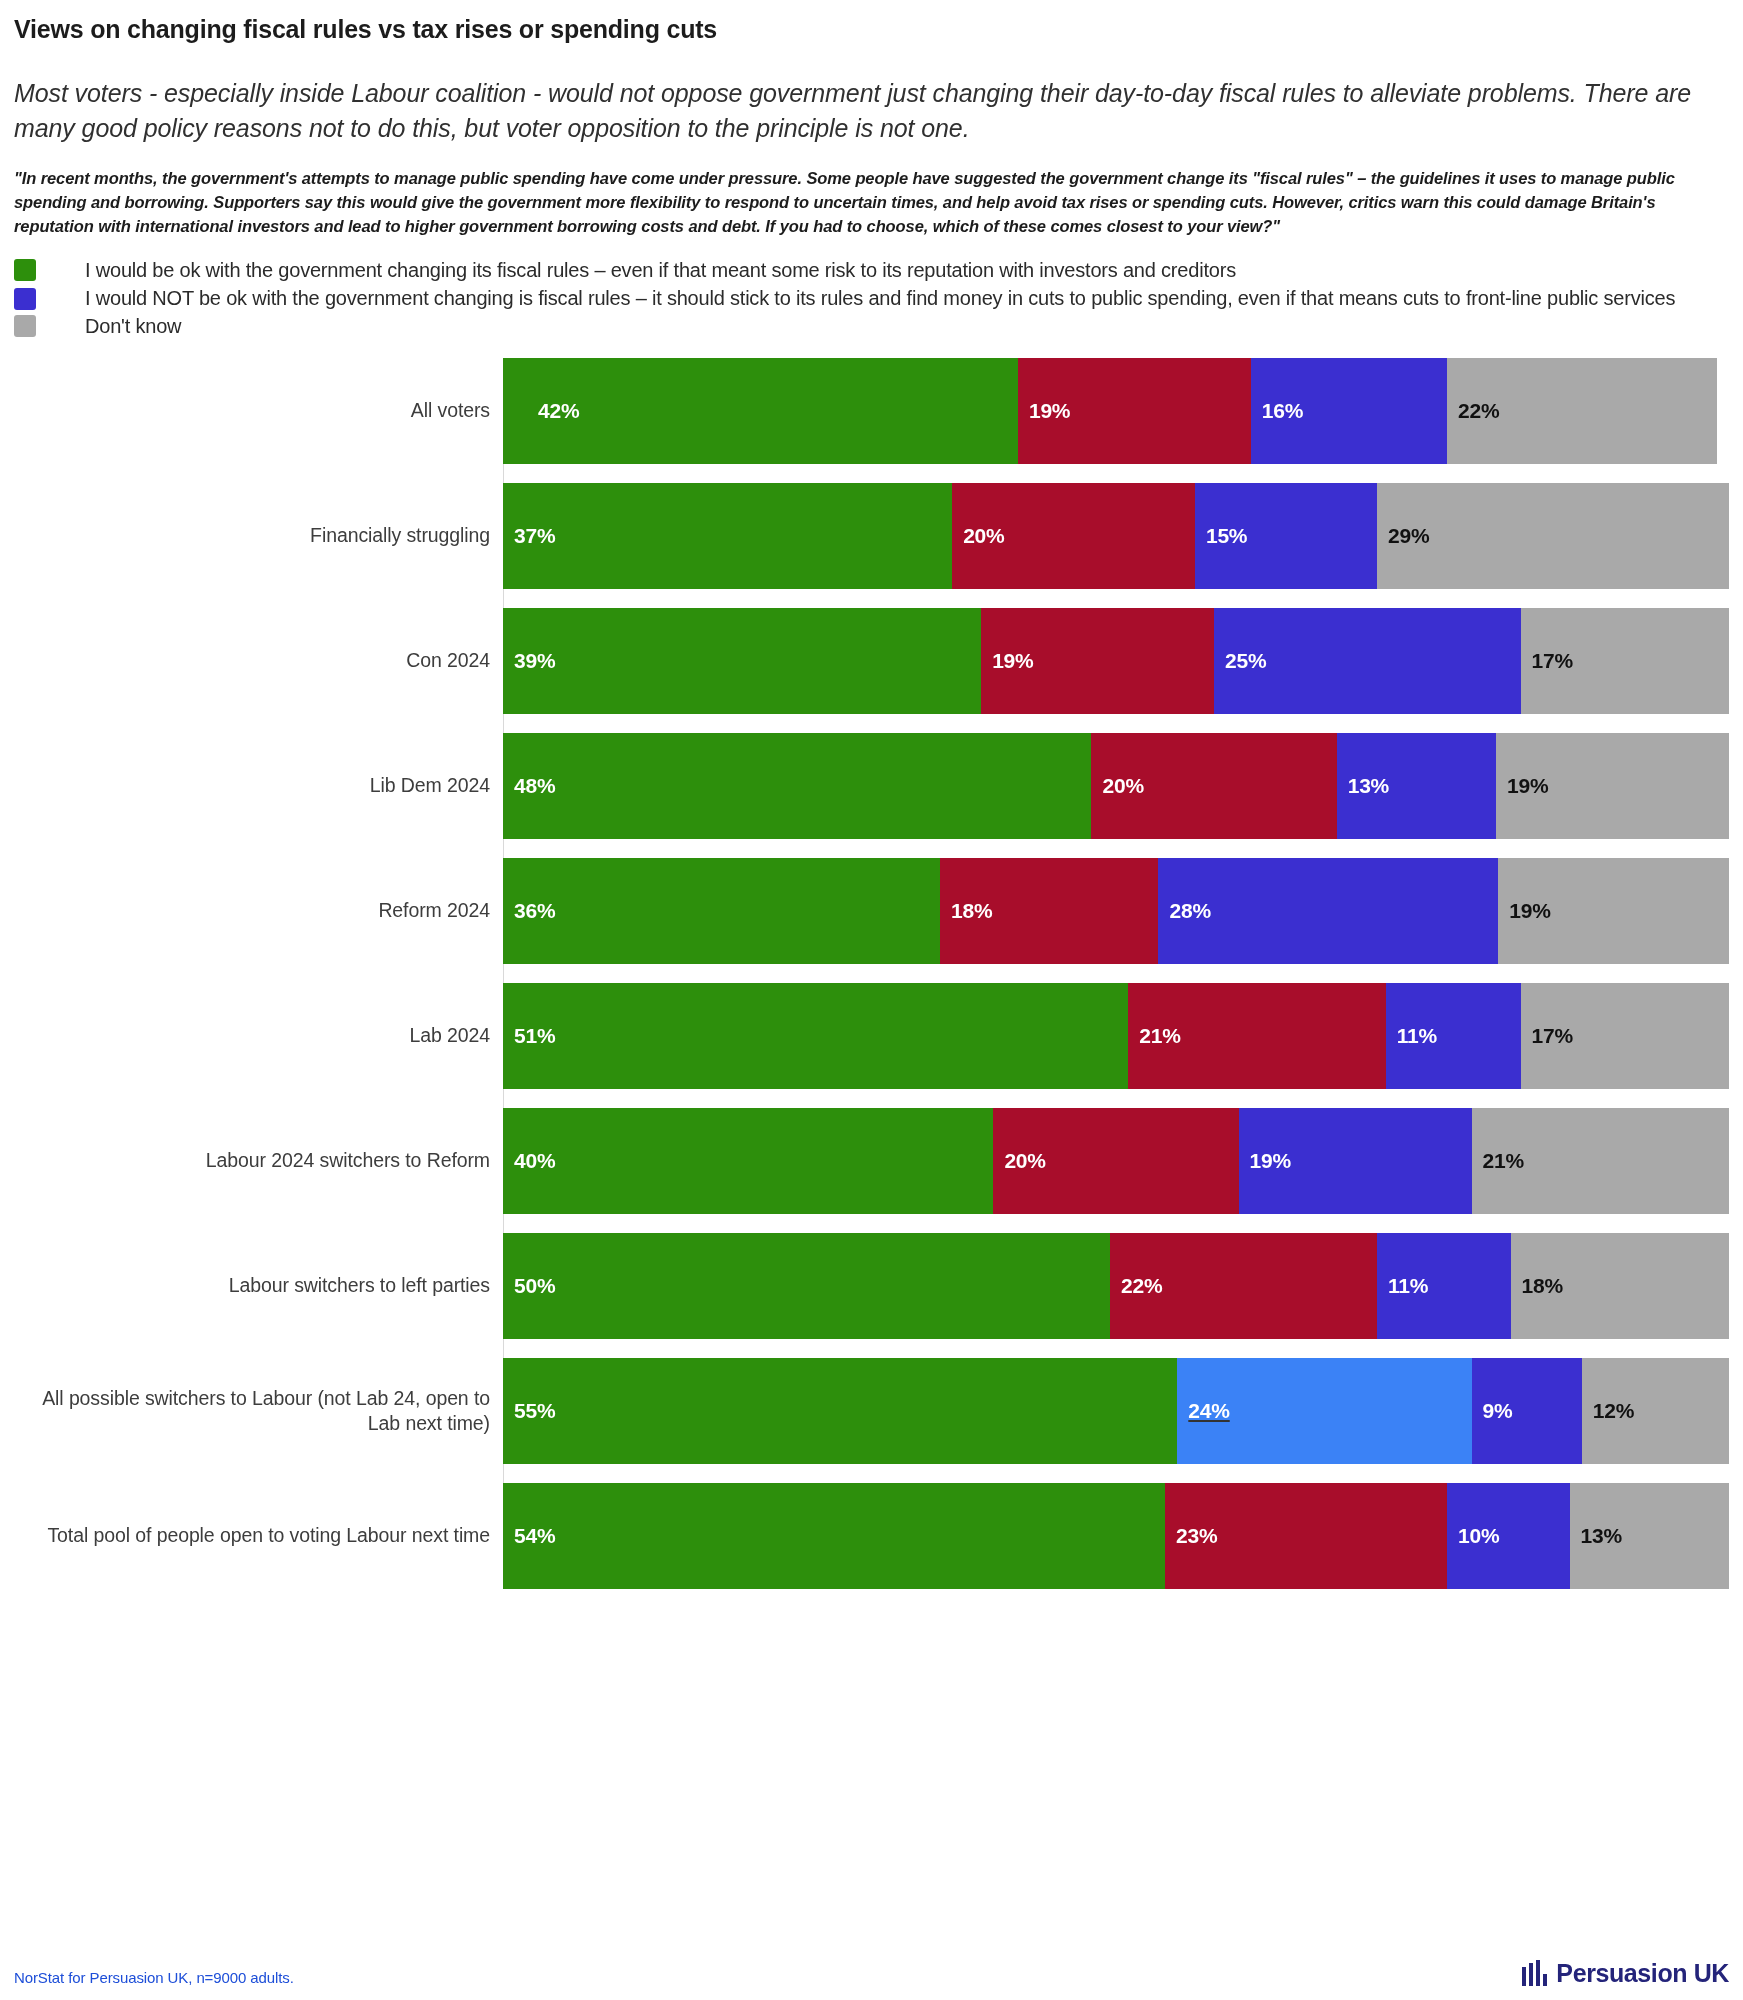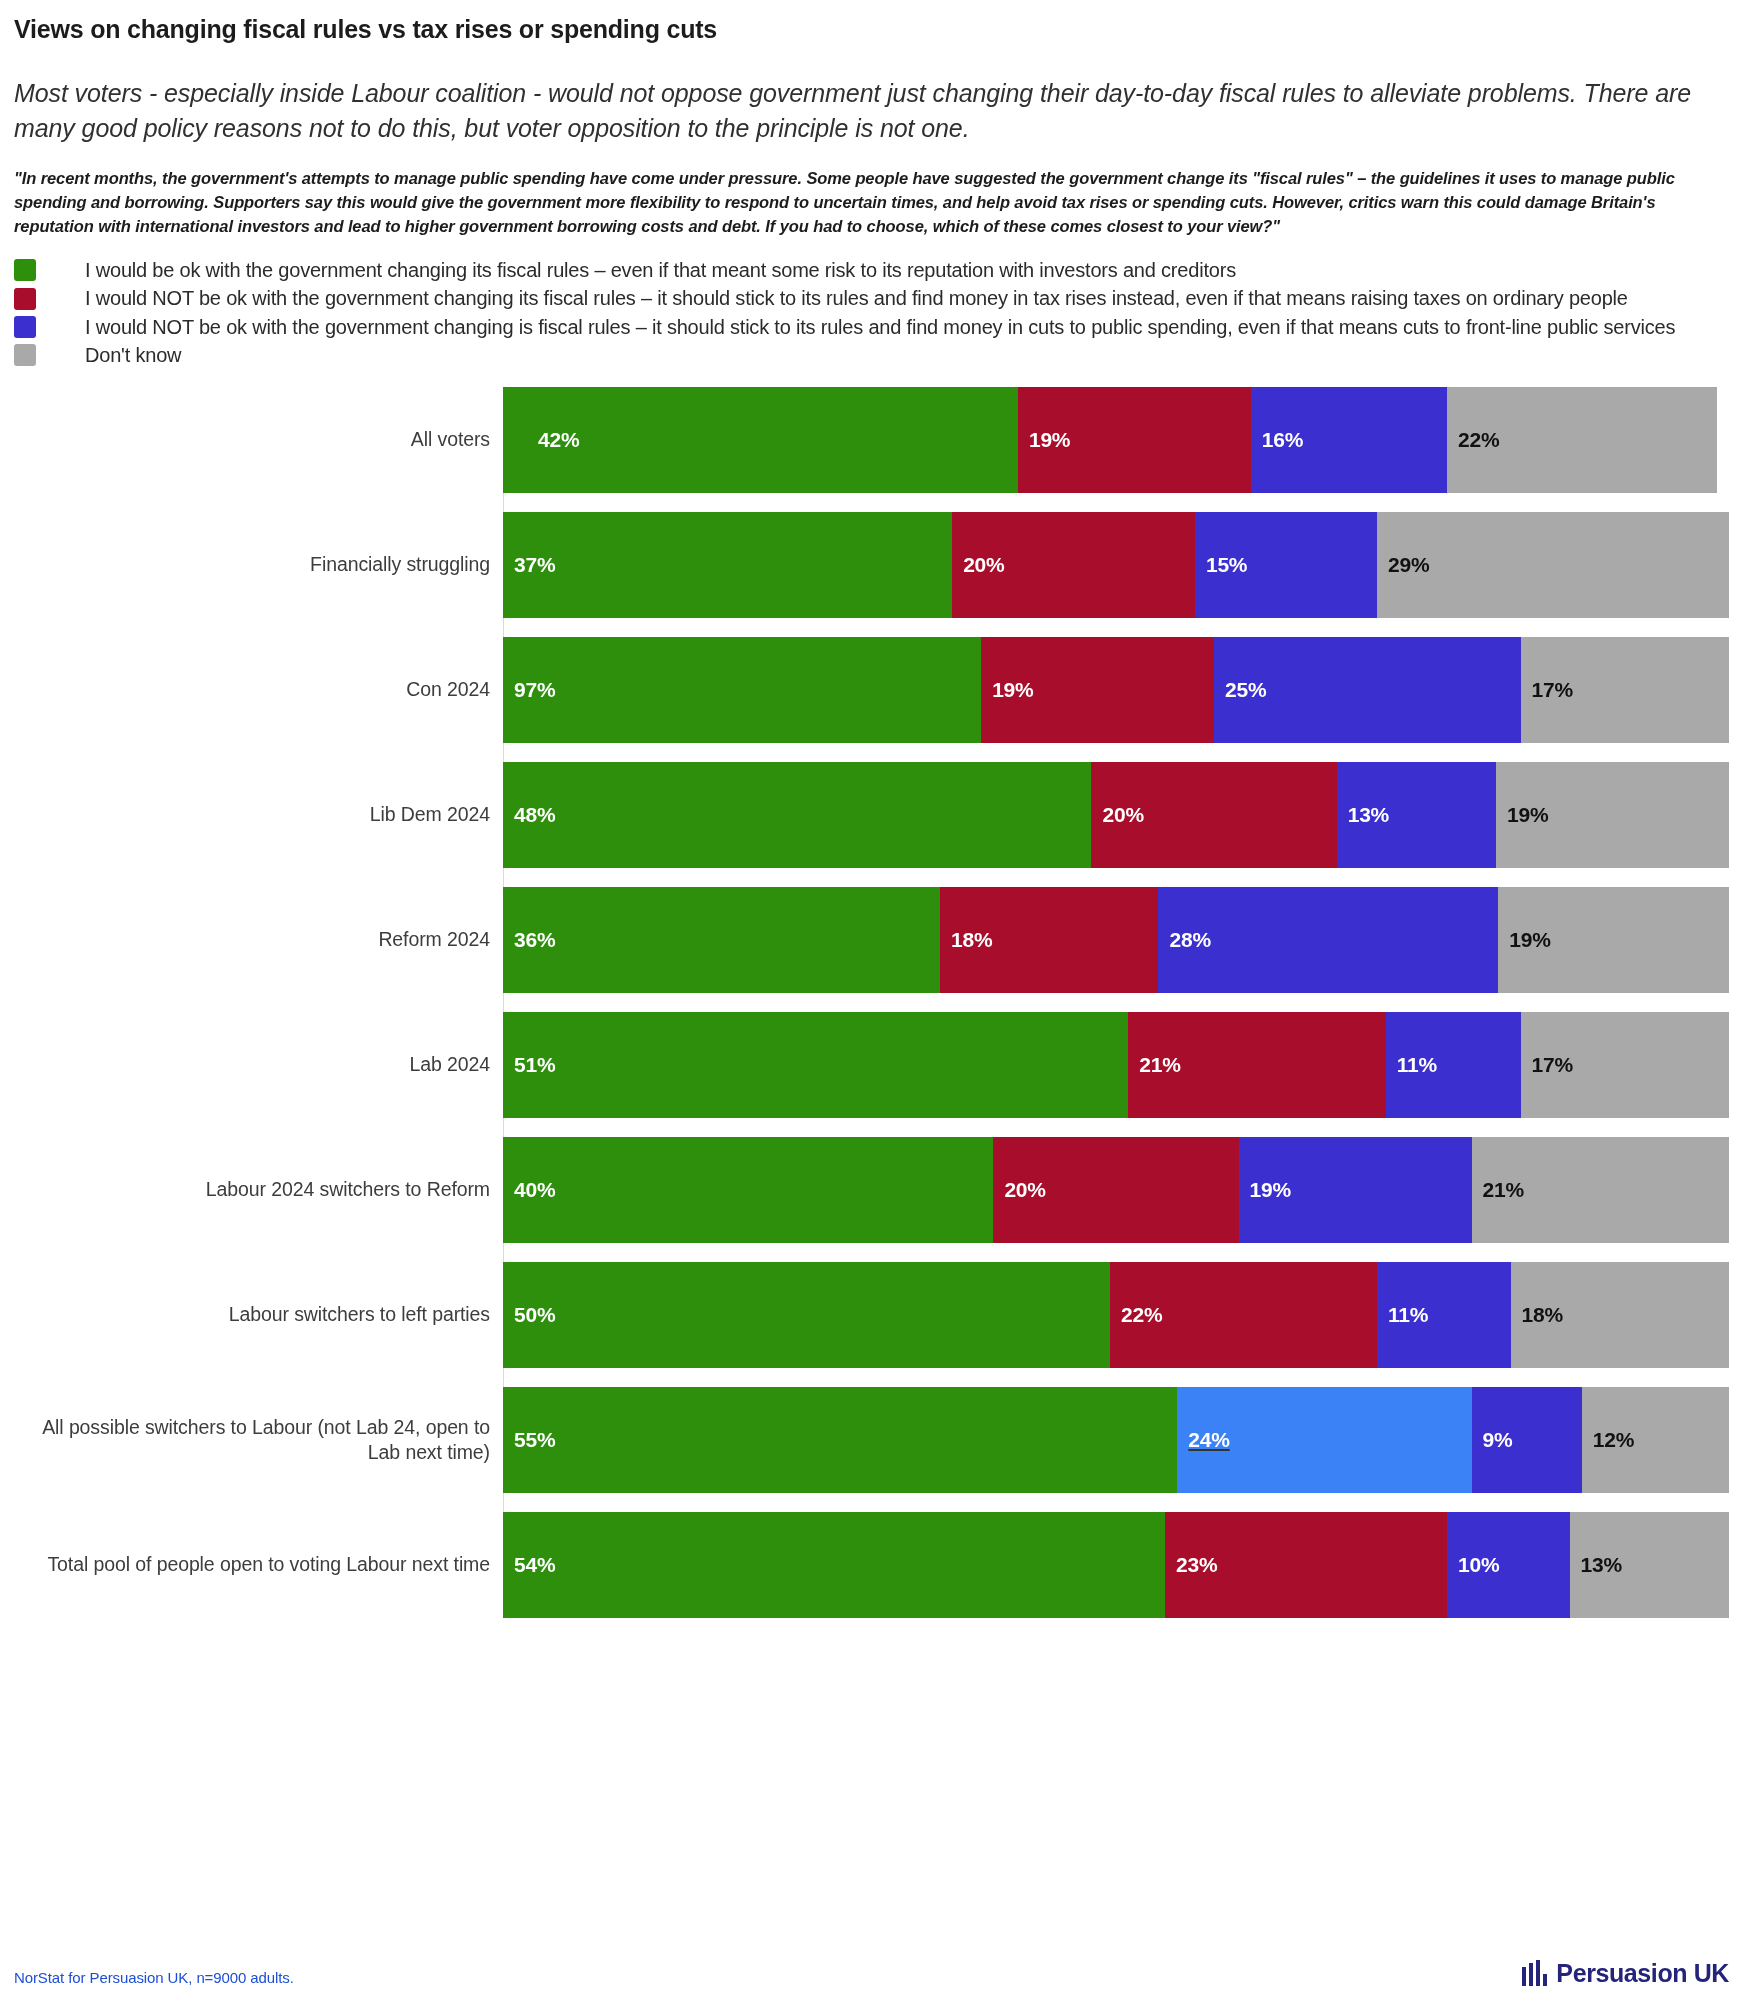--- a/index.html
+++ b/index.html
@@ -187,24 +187,20 @@
   <div class="chart-subtitle">Most voters - especially inside Labour coalition - would not oppose government just changing their day-to-day fiscal rules to alleviate problems. There are many good policy reasons not to do this, but voter opposition to the principle is not one.</div>
 
   <div class="question-text">"In recent months, the government's attempts to manage public spending have come under pressure. Some people have suggested the government change its "fiscal rules" – the guidelines it uses to manage public spending and borrowing. Supporters say this would give the government more flexibility to respond to uncertain times, and help avoid tax rises or spending cuts. However, critics warn this could damage Britain's reputation with international investors and lead to higher government borrowing costs and debt. If you had to choose, which of these comes closest to your view?"</div>
 
   <div class="legend" id="legend-root">
       <div class="legend-row">
         <span class="legend-swatch" style="background: rgb(45, 143, 12);"></span>
         <span class="legend-label">I would be ok with the government changing its fiscal rules – even if that meant some risk to its reputation with investors and creditors</span>
       </div>
       <div class="legend-row">
-        <span class="legend-swatch" style="background: rgb(168, 13, 43);"></span>
-        <span class="legend-label">I would NOT be ok with the government changing its fiscal rules – it should stick to its rules and find money in tax rises instead, even if that means raising taxes on ordinary people</span>
-      </div>
-      <div class="legend-row">
         <span class="legend-swatch" style="background: rgb(59, 47, 208);"></span>
         <span class="legend-label">I would NOT be ok with the government changing is fiscal rules – it should stick to its rules and find money in cuts to public spending, even if that means cuts to front-line public services</span>
       </div>
       <div class="legend-row single">
         <span class="legend-swatch" style="background: rgb(169, 169, 169);"></span>
         <span class="legend-label">Don't know</span>
       </div>
     </div>
 
   <div class="chart-area" id="chart-root">
@@ -240,21 +236,21 @@
           </div>
           <div class="seg dk" style="width: 29%; background: rgb(169, 169, 169);">
             <span class="seg-value">29%</span>
           </div>
         </div>
       </div>
       <div class="bar-row">
         <div class="row-label">Con 2024</div>
         <div class="bar-track">
           <div class="seg" style="width: 39%; background: rgb(45, 143, 12);">
-            <span class="seg-value">97%</span>
+            <span class="seg-value">39%</span>
           </div>
           <div class="seg" style="width: 19%; background: rgb(168, 13, 43);">
             <span class="seg-value">19%</span>
           </div>
           <div class="seg" style="width: 25%; background: rgb(59, 47, 208);">
             <span class="seg-value">25%</span>
           </div>
           <div class="seg dk" style="width: 17%; background: rgb(169, 169, 169);">
             <span class="seg-value">17%</span>
           </div>

